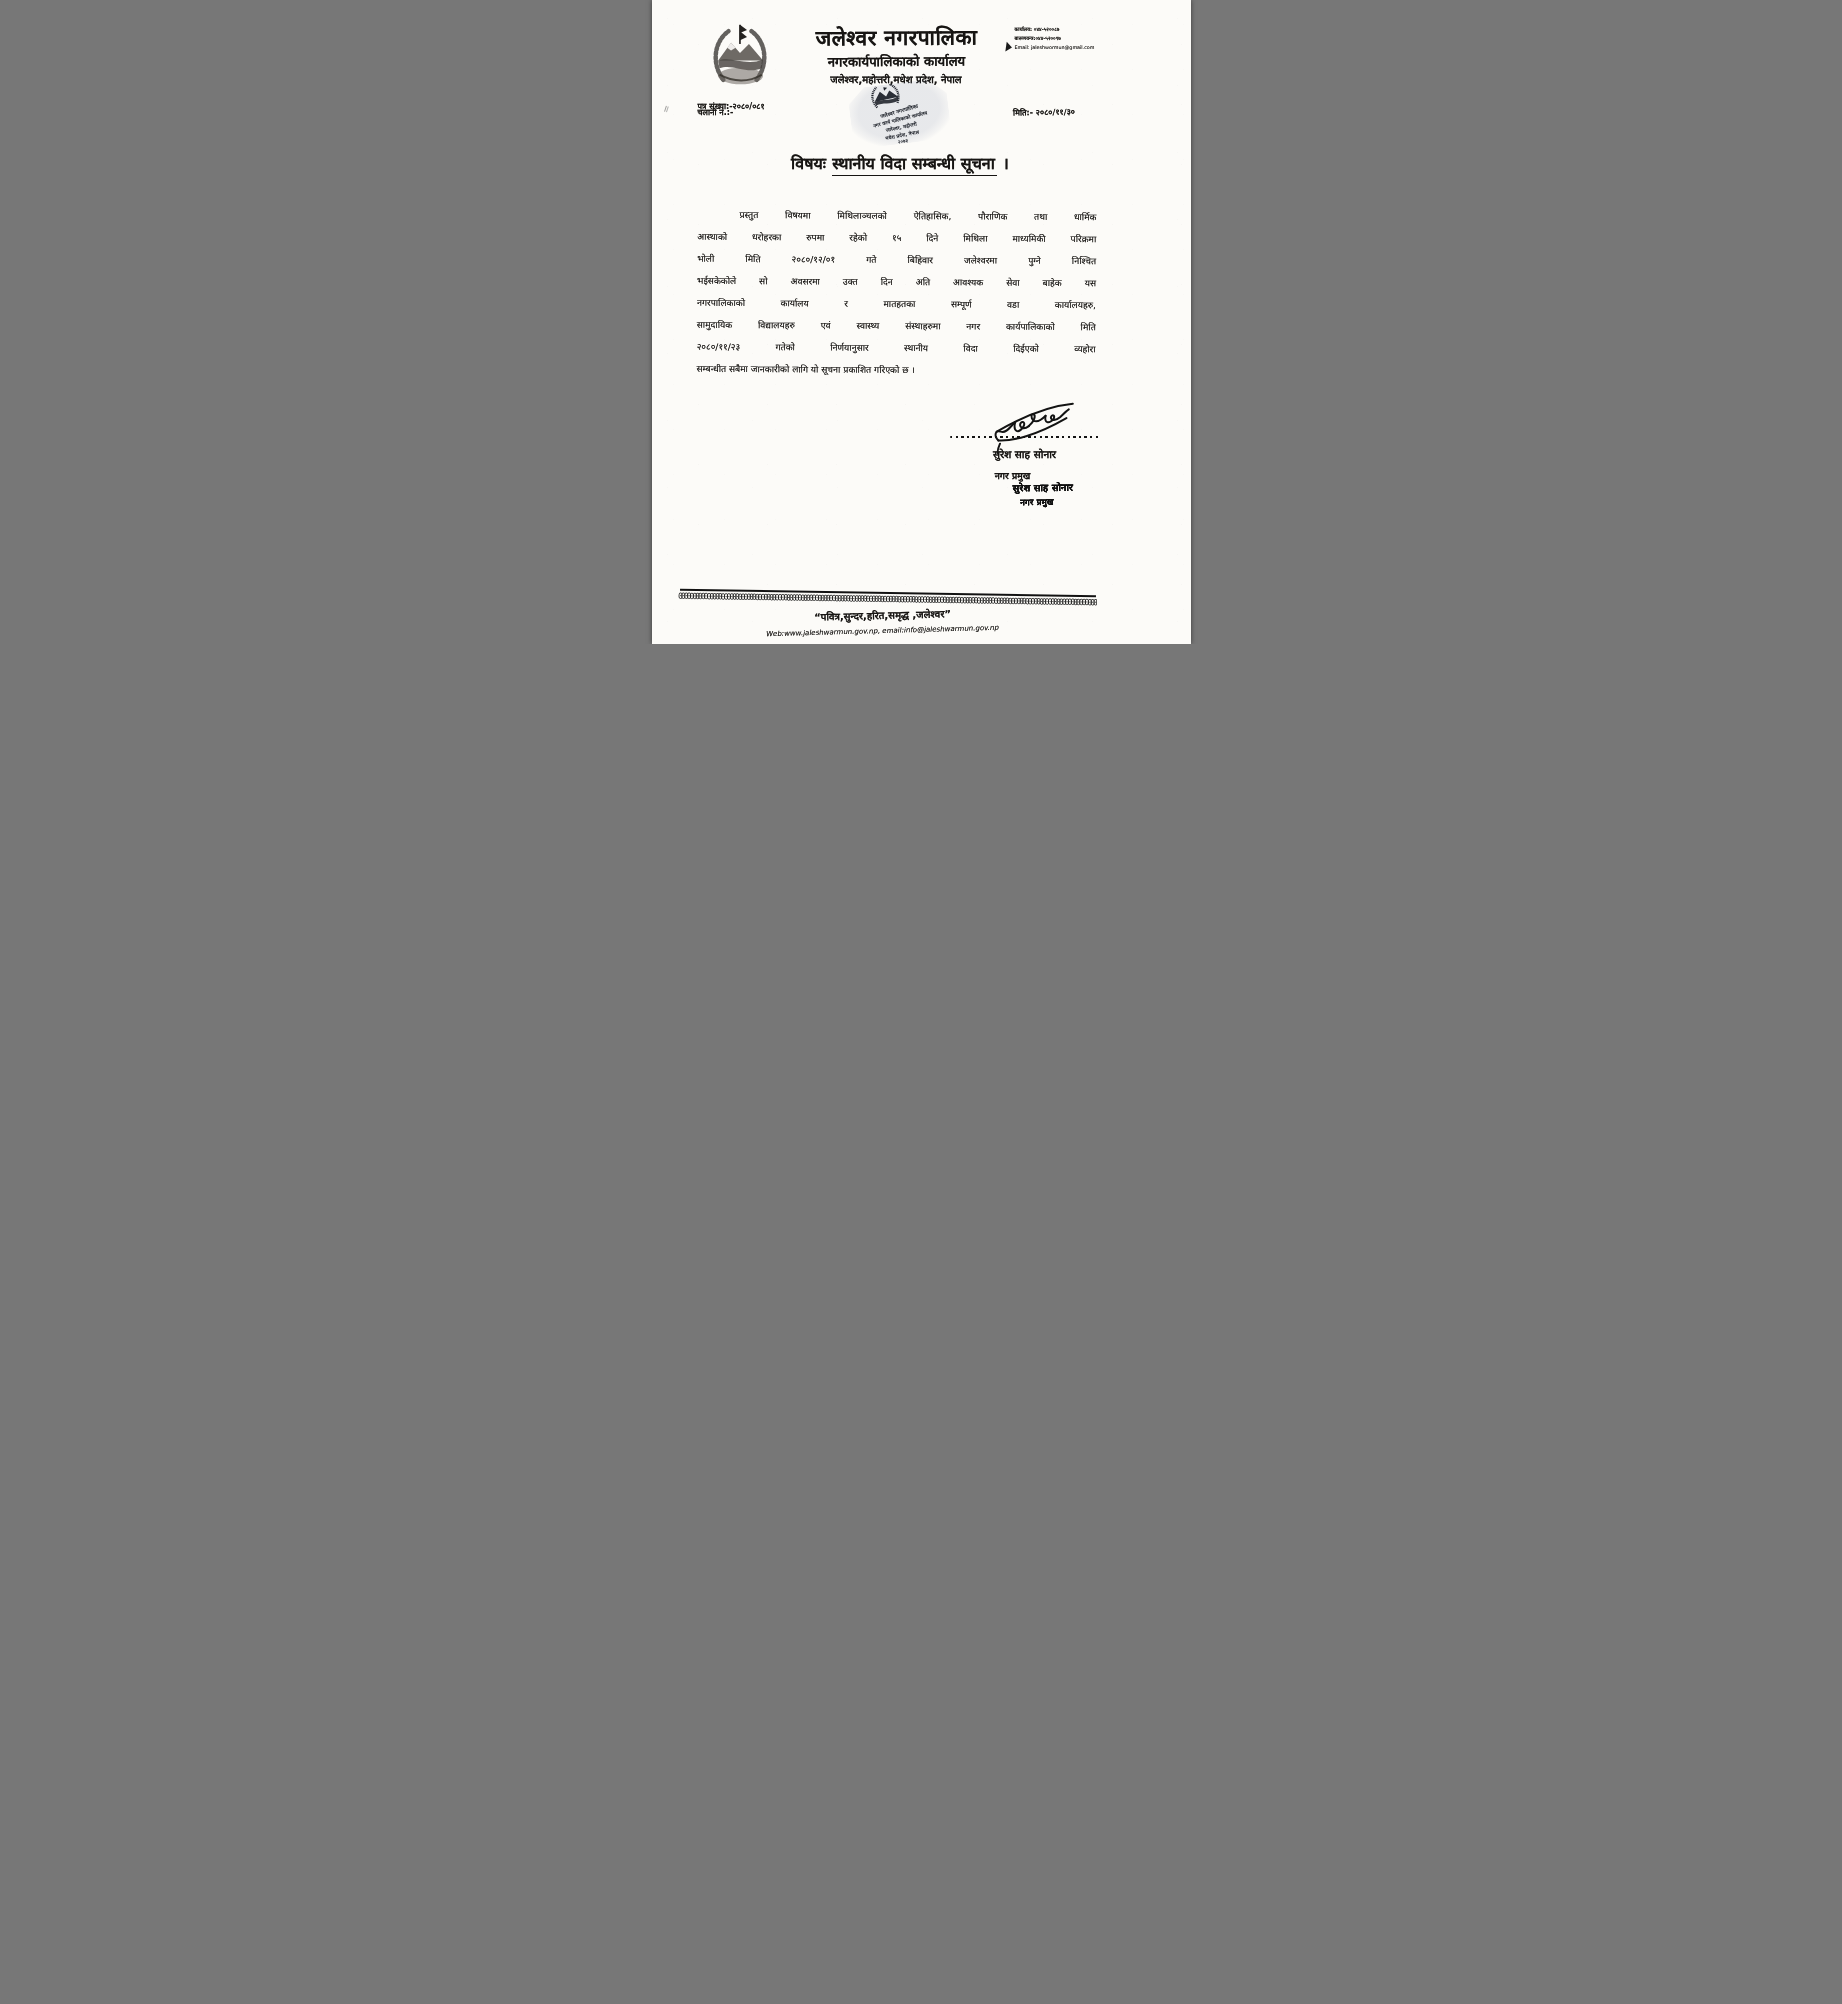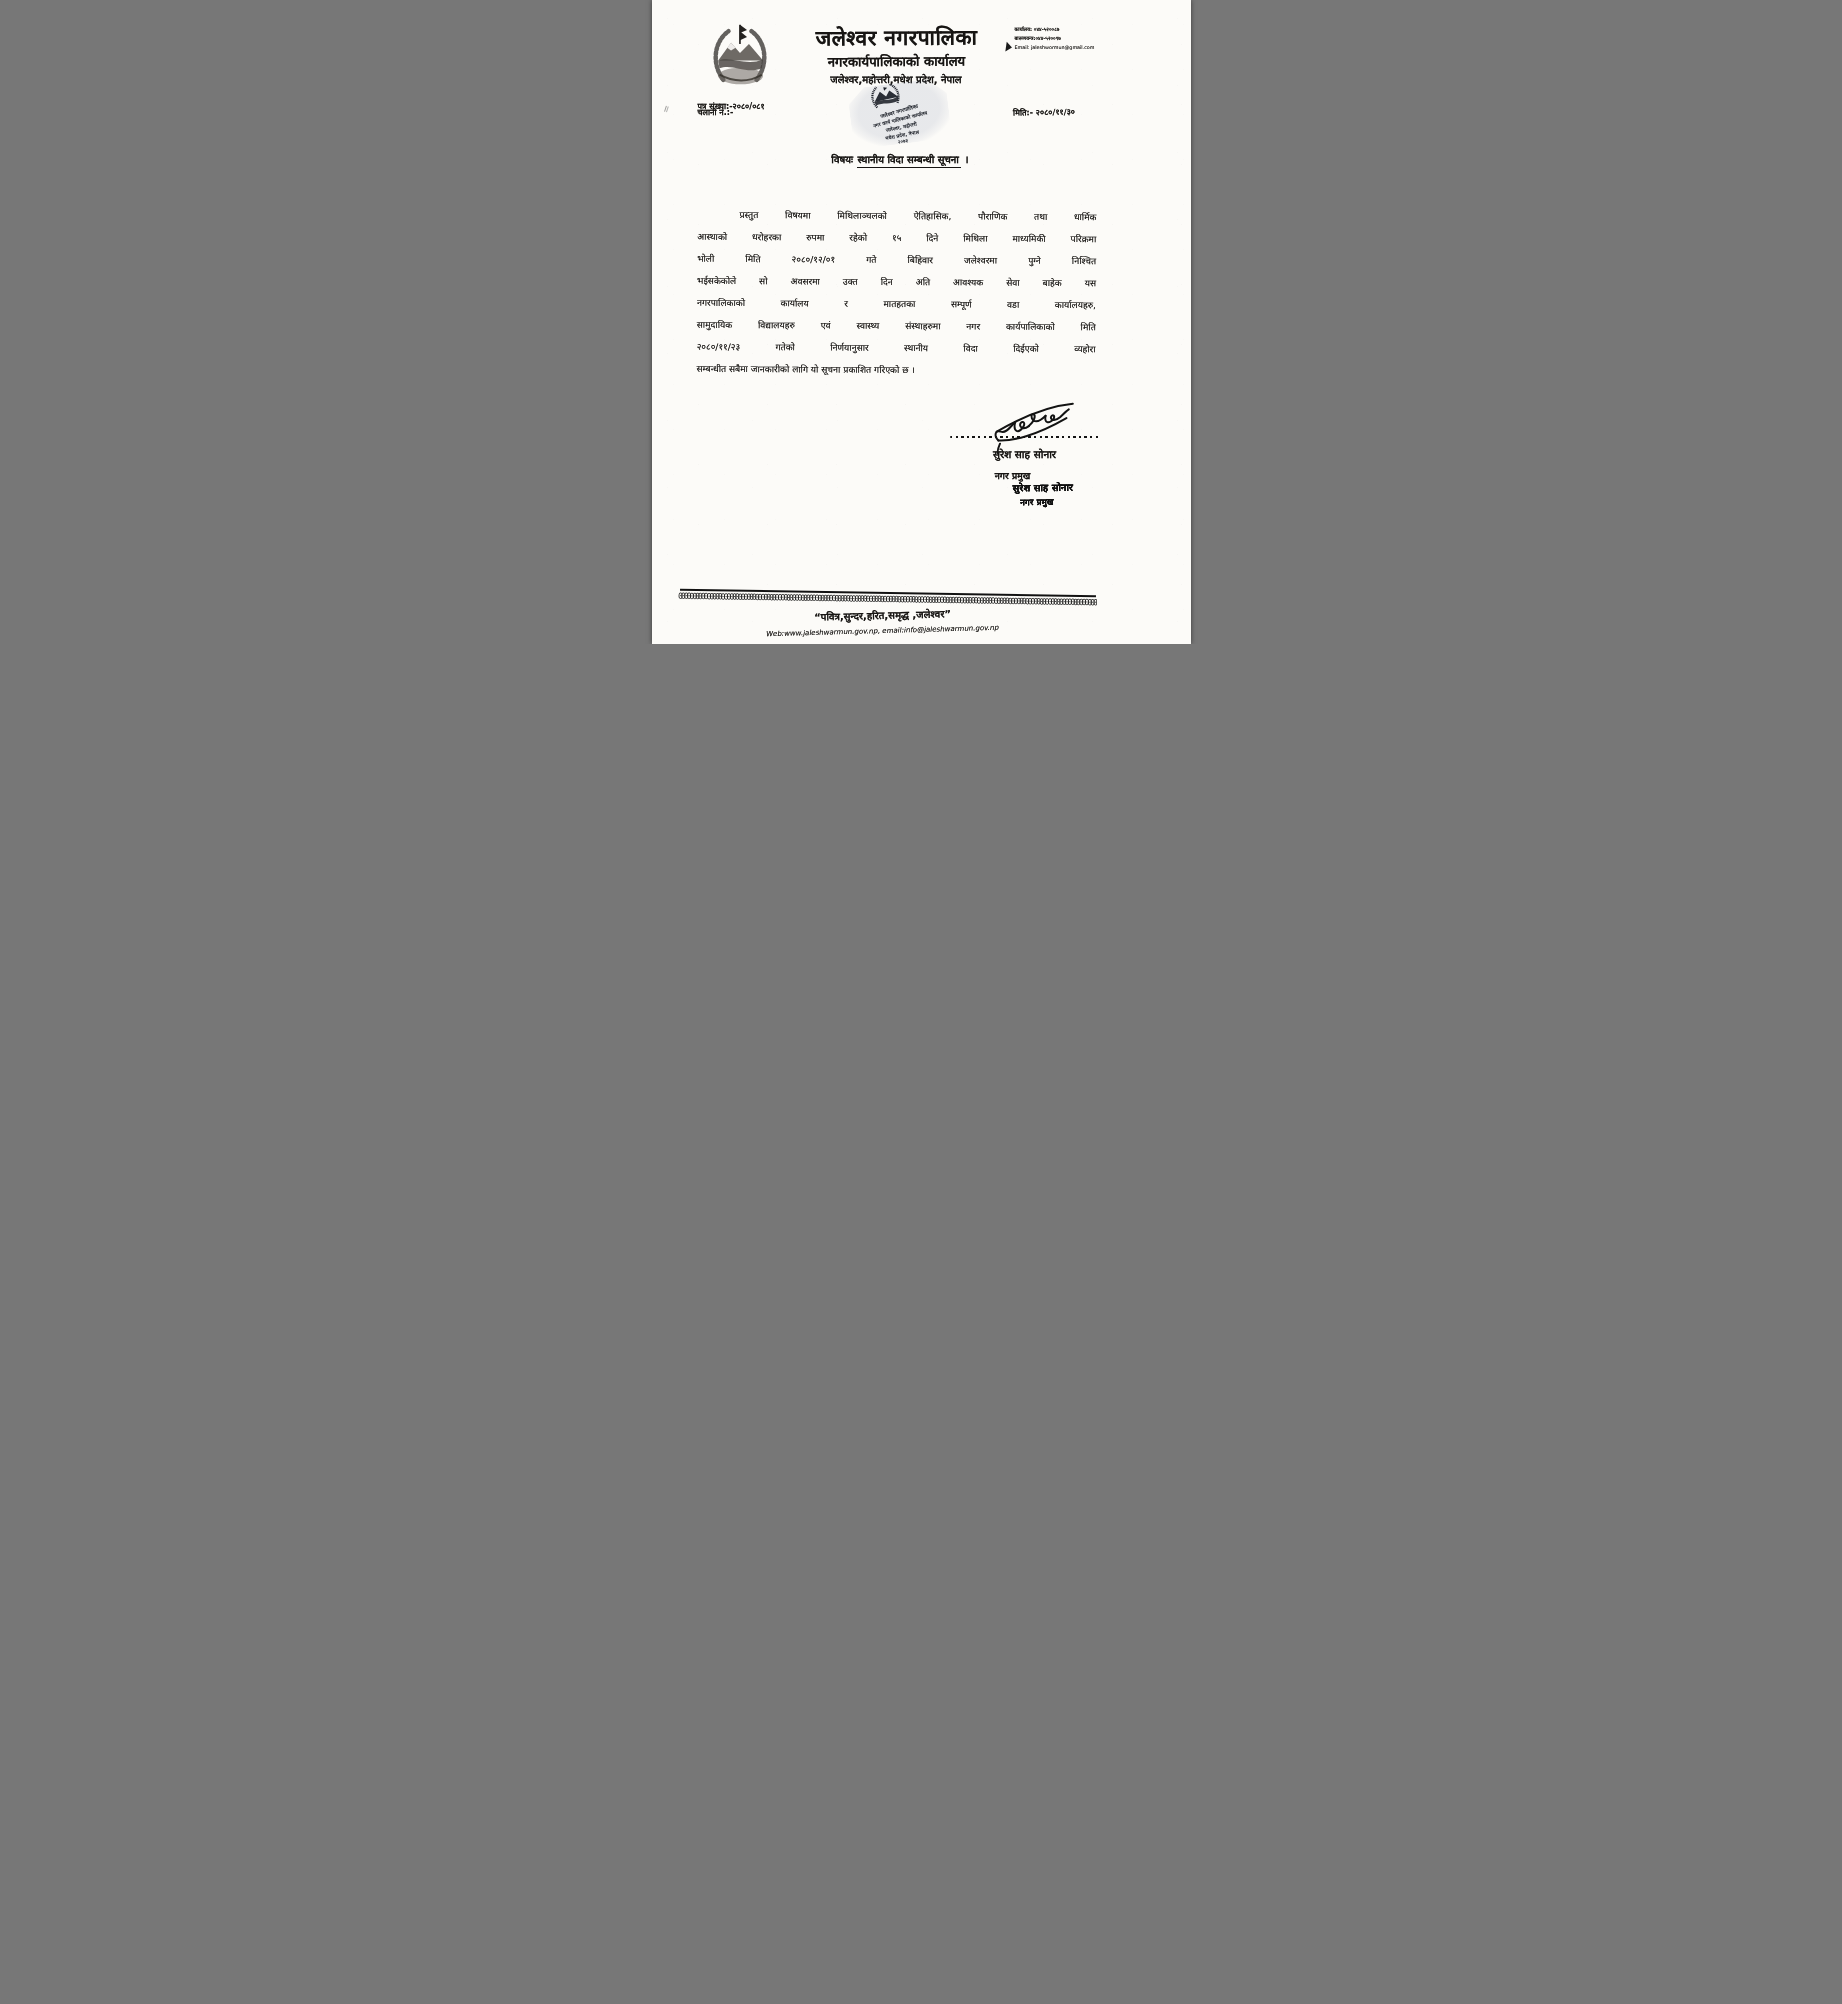--- a/index.html
+++ b/index.html
@@ -38,21 +38,21 @@
   .seal {
     left: 198px; top: 83px; width: 99px; height: 61px;
     transform: rotate(-7deg);
     background: radial-gradient(ellipse at 50% 45%, rgba(92,108,148,.13) 0 58%, rgba(92,108,148,.05) 72%, transparent 78%);
     clip-path: polygon(18% 0, 82% 0, 100% 26%, 100% 74%, 82% 100%, 18% 100%, 0 74%, 0 26%);
     text-align: center;
   }
   .seal-line { position: absolute; width: 100%; font-weight: bold; color: #20242c; white-space: nowrap; }
 
   
-  .subject { font-size: 10px; font-weight: bold; white-space: nowrap; }
+  .subject { font-size: 16px; font-weight: bold; white-space: nowrap; }
   .subject .u { border-bottom: 1.6px solid #171513; padding: 0 2.4px 2px 0.8px; }
 
   
   .body-block { left: 45px; top: 205px; width: 399px; transform: rotate(.35deg); }
   .bline {
     font-size: 9px; line-height: 22px; white-space: nowrap;
     text-align: justify; text-align-last: justify; width: 100%;
   }
   .bline.first  { padding-left: 42px; width: 100%; }
   .bline.last   { text-align-last: left; }

